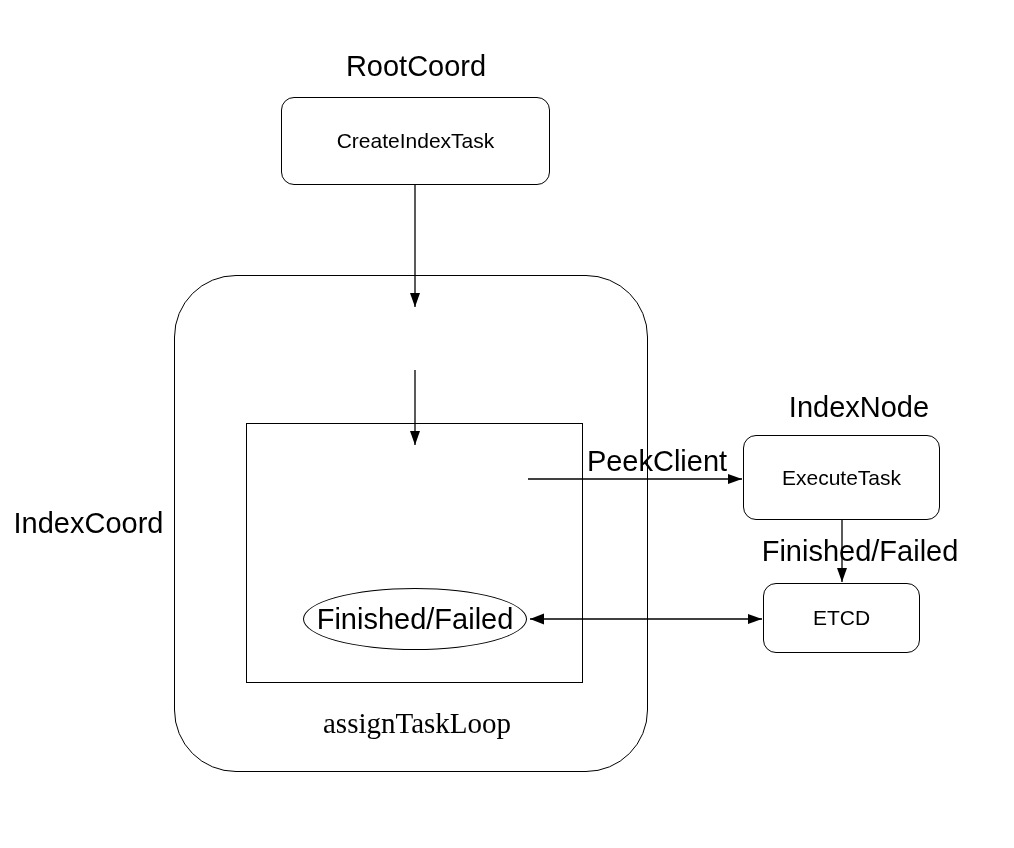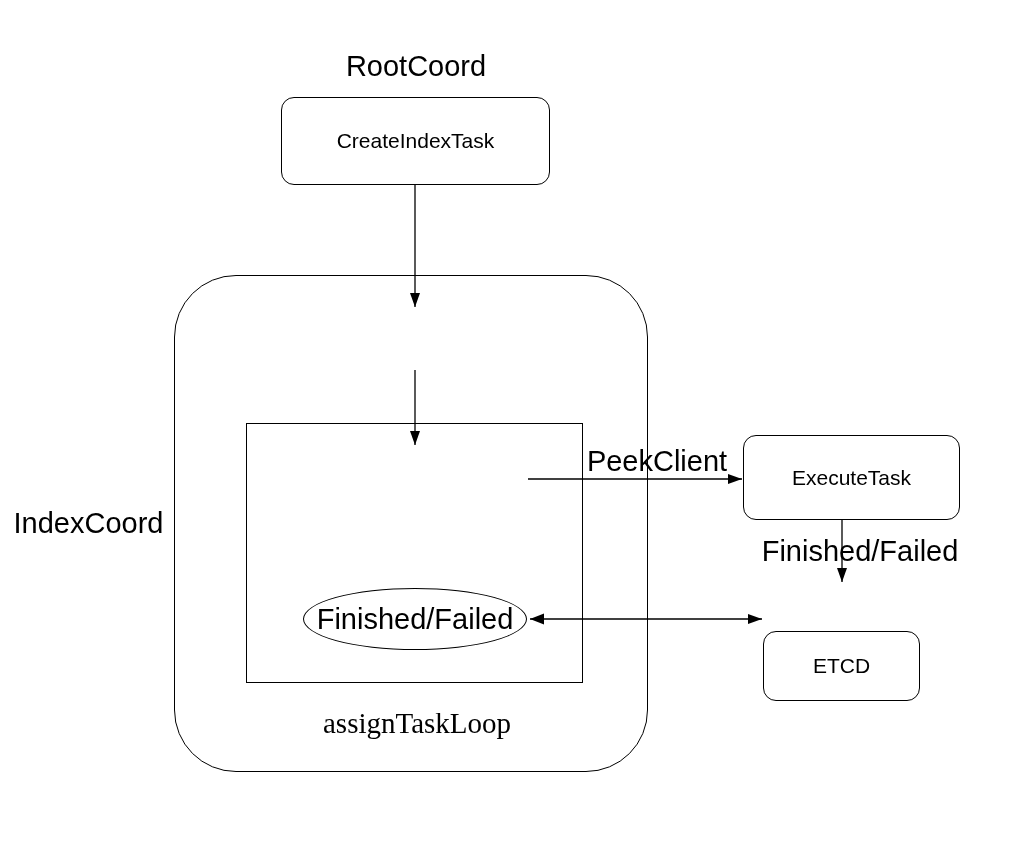--- a/index.html
+++ b/index.html
@@ -79,24 +79,25 @@
     <line x1="415" y1="185" x2="415" y2="307" stroke="#000" stroke-width="1.3" marker-end="url(#arrowHead)"></line>
     <line x1="415" y1="370" x2="415" y2="445" stroke="#000" stroke-width="1.3" marker-end="url(#arrowHead)"></line>
     <line x1="528" y1="479" x2="742" y2="479" stroke="#000" stroke-width="1.3" marker-end="url(#arrowHead)"></line>
     <line x1="842" y1="520" x2="842" y2="582" stroke="#000" stroke-width="1.3" marker-end="url(#arrowHead)"></line>
     <line x1="530" y1="619" x2="762" y2="619" stroke="#000" stroke-width="1.3" marker-end="url(#arrowHead)"></line>
     <polygon points="530,619 544,613.5 544,624.5" fill="#000"></polygon>
   </svg>
 
   <div class="lbl" style="left:0px; top:507px; width:177px; height:33px;">IndexCoord</div>
   <div class="lbl" style="left:316px; top:50px; width:200px; height:33px;">RootCoord</div>
+  <div class="lbl" style="left:759px; top:391px; width:200px; height:33px;">IndexNode</div>
   <div class="lbl" style="left:317px; top:707px; width:200px; height:33px;font-family:Liberation Serif, serif;">assignTaskLoop</div>
 
   <div class="node" style="left:281px; top:97px; width:269px; height:88px;">CreateIndexTask</div>
-  <div class="node" style="left:743px; top:435px; width:217px; height:85px;">ExecuteTask</div>
-  <div class="node" style="left:763px; top:583px; width:157px; height:70px;margin-top:48px;">ETCD</div>
+  <div class="node" style="left:743px; top:435px; width:197px; height:85px;">ExecuteTask</div>
+  <div class="node" style="left:763px; top:583px; width:157px; height:70px;">ETCD</div>
 
   <div class="ellipse" style="left:303px; top:588px; width:224px; height:62px;">Finished/Failed</div>
 
   <div class="lbl" style="left:582px; top:446px; width:150px; height:30px;">PeekClient</div>
   <div class="lbl" style="left:760px; top:535px; width:200px; height:32px;">Finished/Failed</div>
 
 </div>
 
 </body></html>

